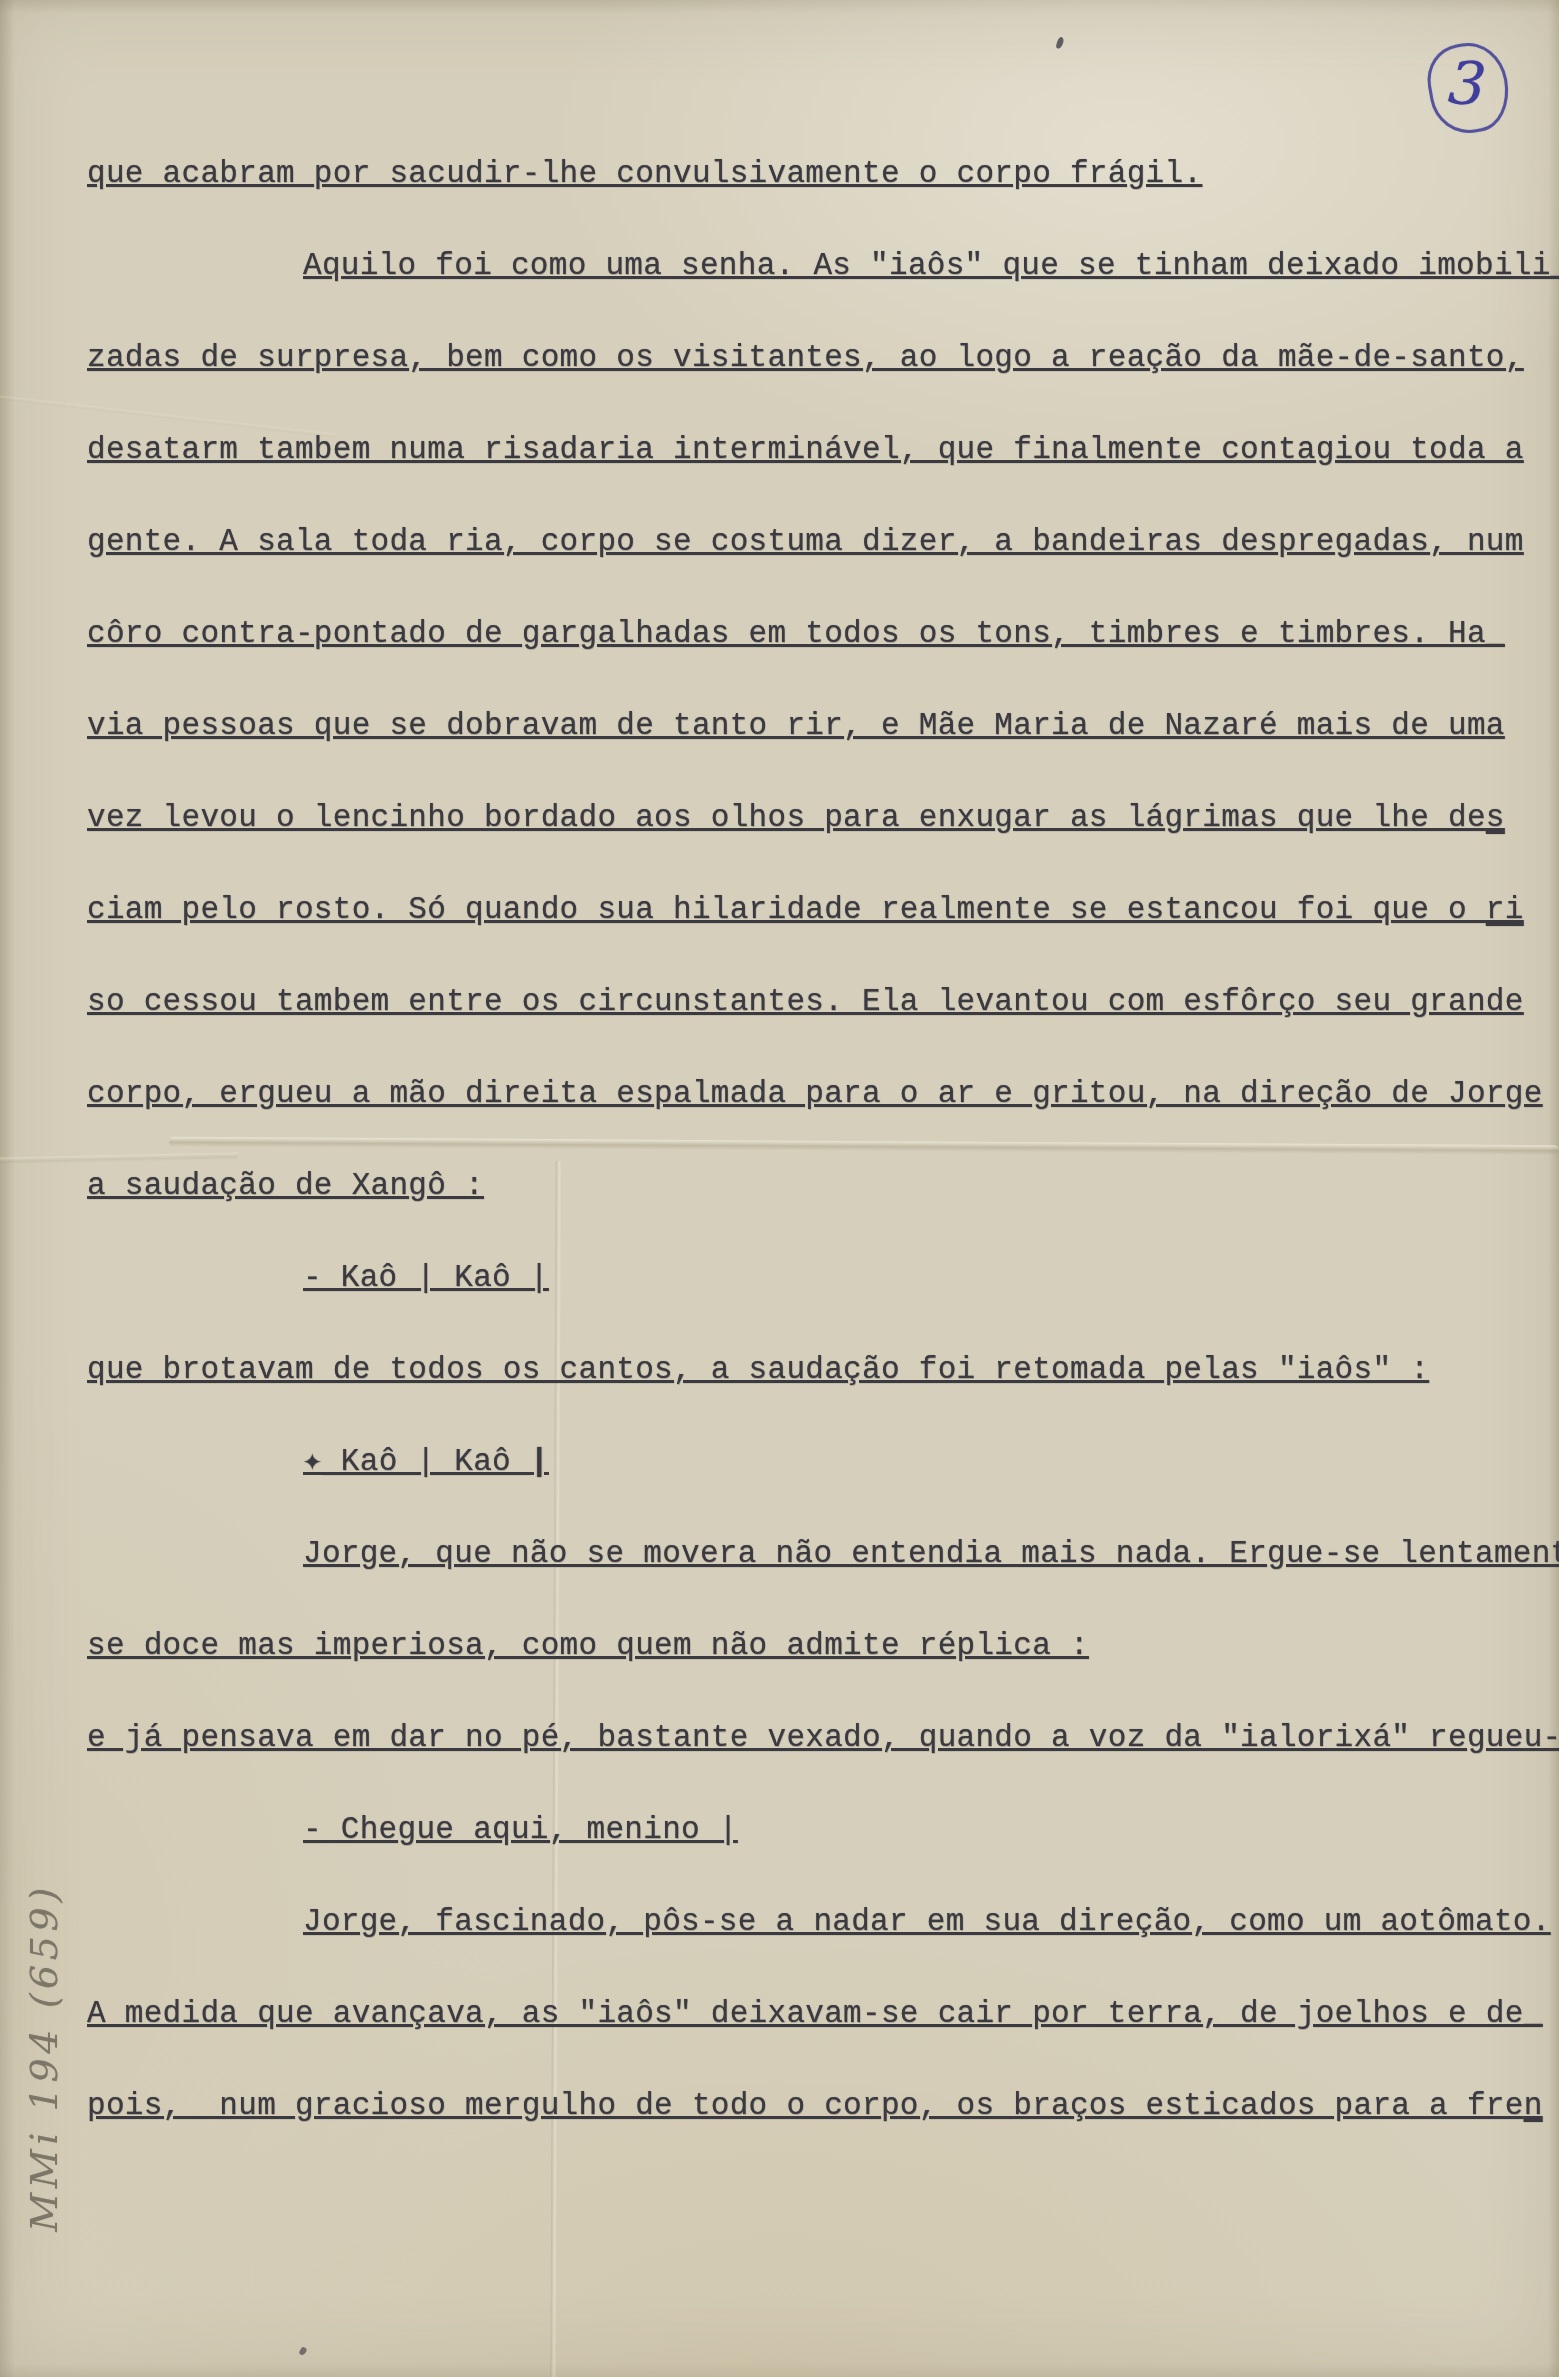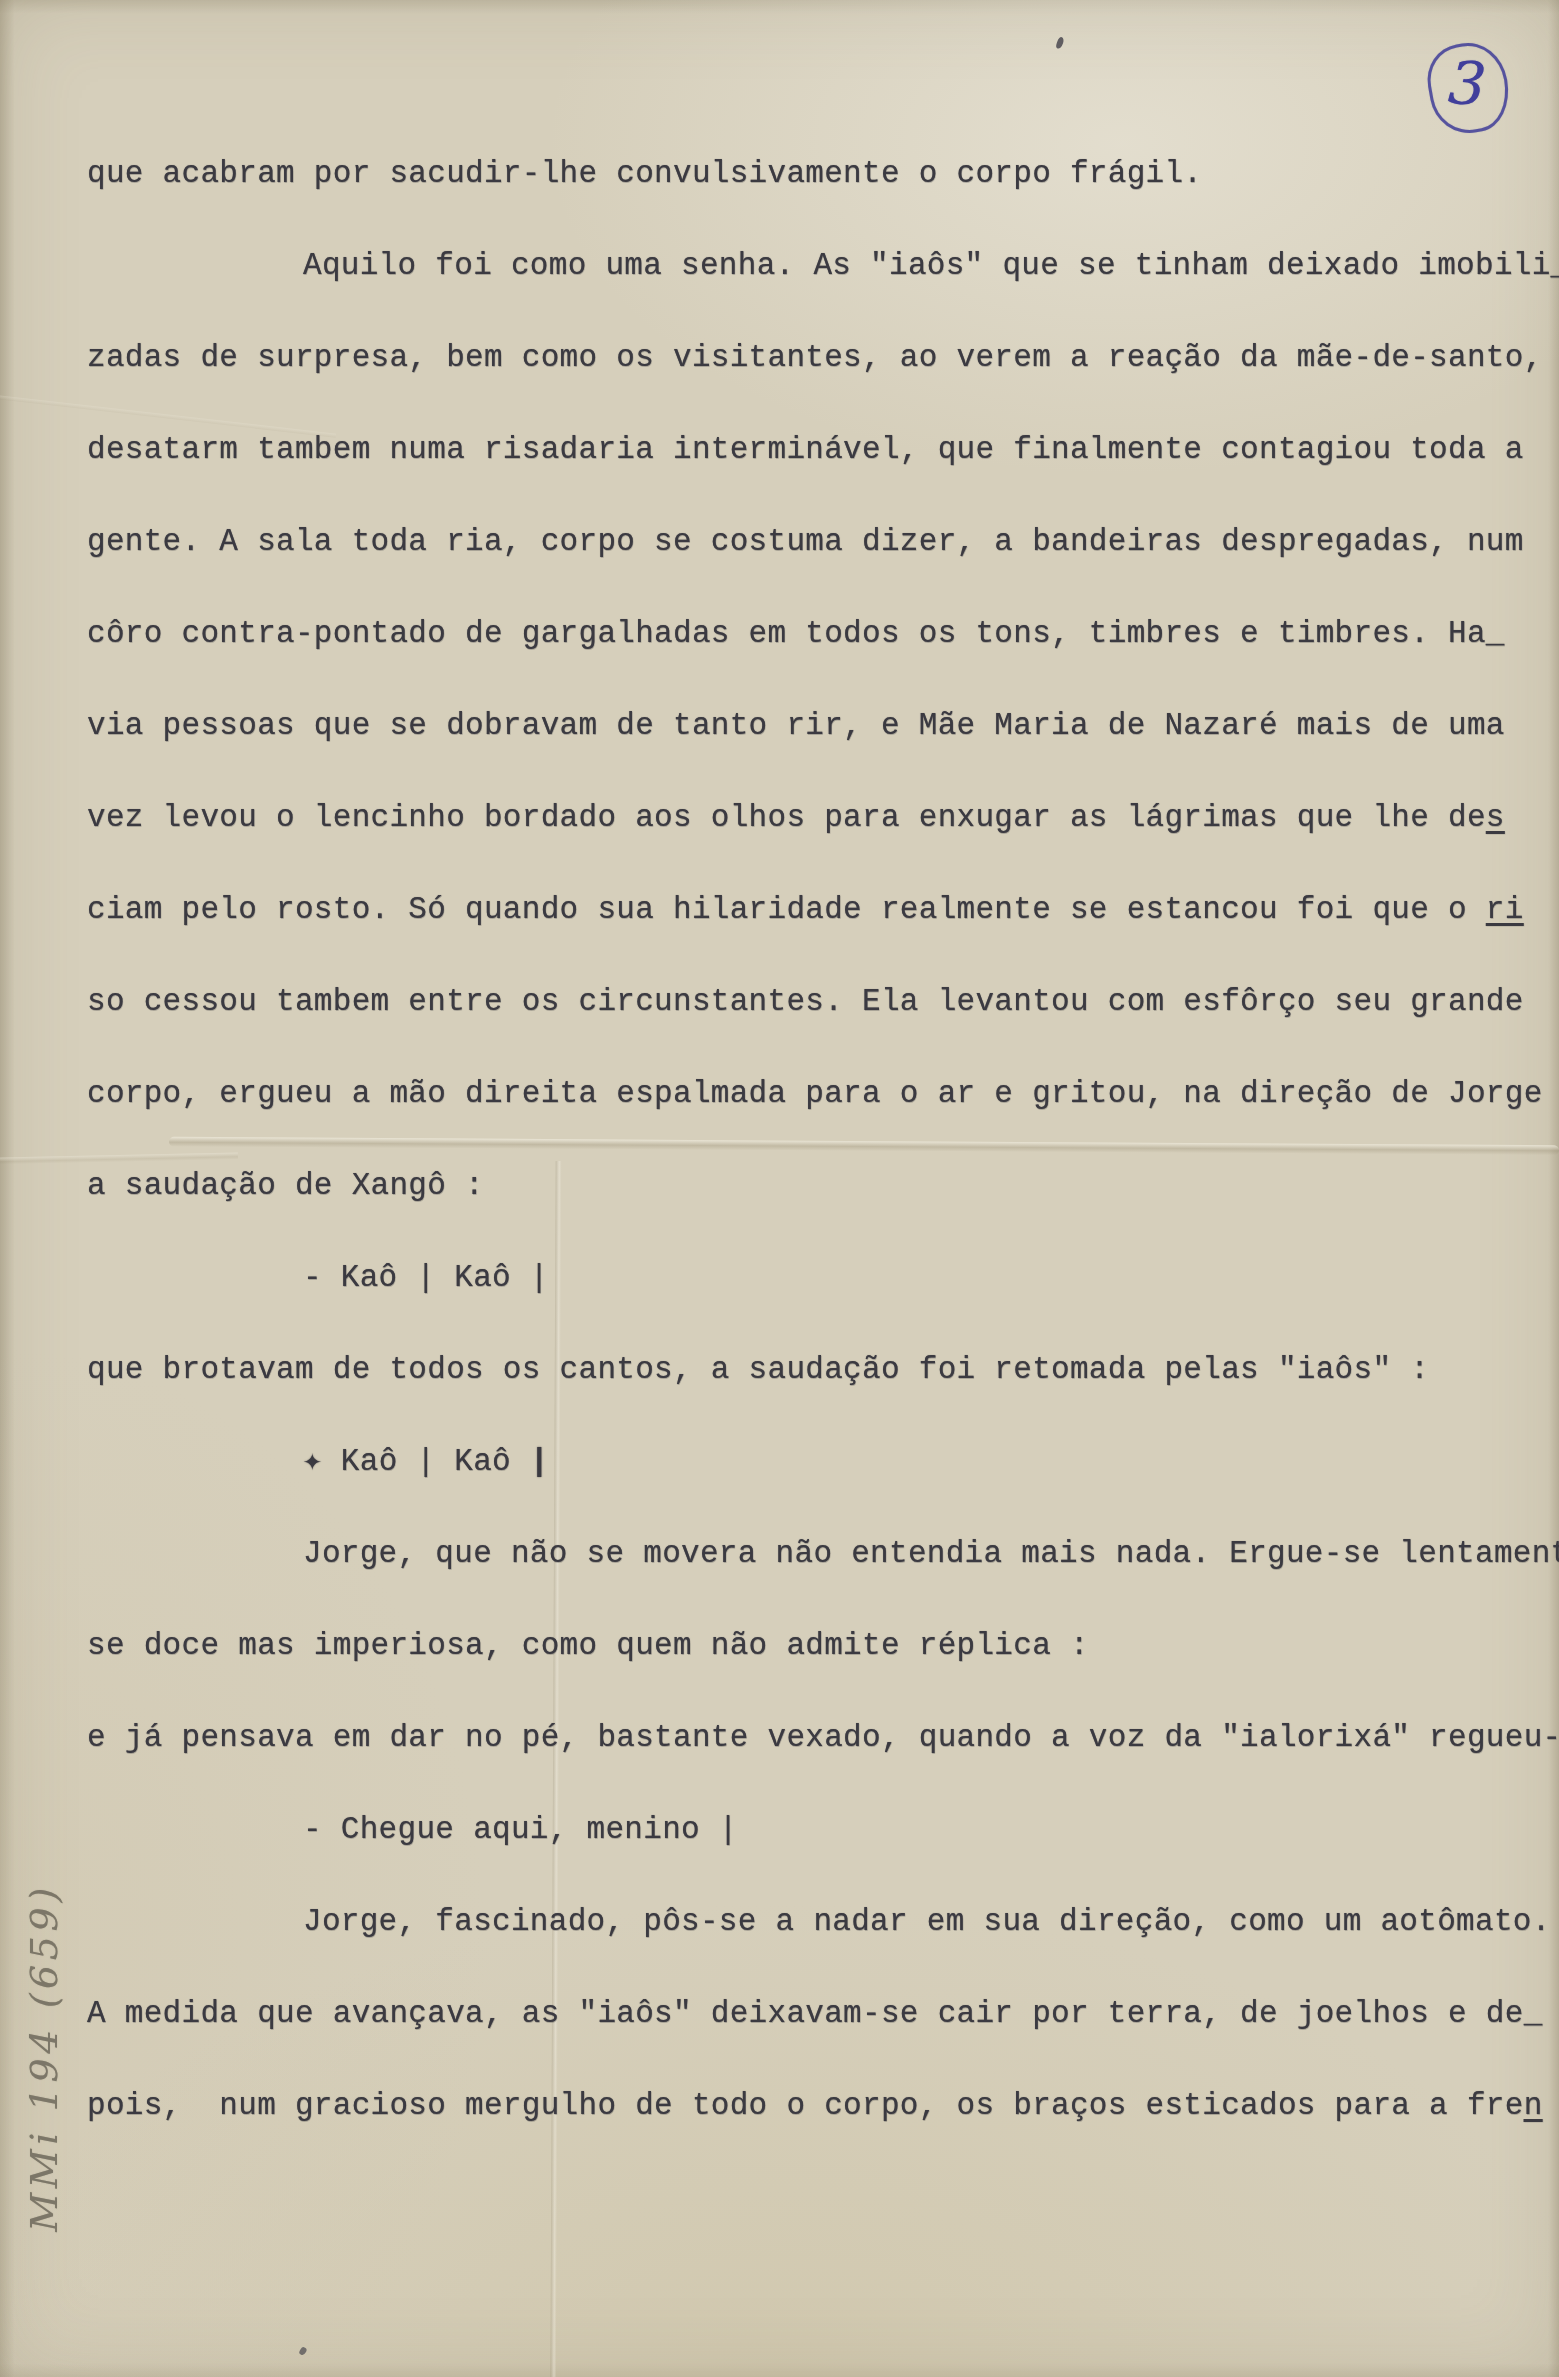--- a/index.html
+++ b/index.html
@@ -25,20 +25,21 @@
     left:87px; top:128px; right:0;
     color:#3b3a41;
     font-size:31px;
     letter-spacing:0.3px;
     text-shadow:0 0 0.9px rgba(59,58,65,0.6), 0.5px 0.5px 0.5px rgba(59,58,65,0.25);
   }
   .line{
     height:92px;
     line-height:92px;
     white-space:pre;
+    text-decoration:underline;
   }
   .line.indent{ text-indent:216px; }
   .u{
     text-decoration:underline;
     text-decoration-thickness:2.7px;
     text-underline-offset:4.6px;
   }
   .b{ font-weight:bold; text-shadow:0 0 1.4px rgba(40,39,46,0.9); }
 
   
@@ -124,21 +125,21 @@
 
   <div class="page-num-circle">
     <span class="digit">3</span>
   </div>
 
   <div class="margin-note">MMi 194 (659)</div>
 
   <div class="typed" id="typed">
       <div class="line"><span>que acabram por sacudir-lhe convulsivamente o corpo frágil.</span></div>
       <div class="line indent"><span>Aquilo foi como uma senha. As "iaôs" que se tinham deixado imobili_</span></div>
-      <div class="line"><span>zadas de surpresa, bem como os visitantes, ao verem a reação da mãe-de-santo,</span></div>
+      <div class="line"><span>zadas de surpresa, bem como os visitantes, ao logo a reação da mãe-de-santo,</span></div>
       <div class="line"><span>desatarm tambem numa risadaria interminável, que finalmente contagiou toda a</span></div>
       <div class="line"><span>gente. A sala toda ria, corpo se costuma dizer, a bandeiras despregadas, num</span></div>
       <div class="line"><span>côro contra-pontado de gargalhadas em todos os tons, timbres e timbres. Ha_</span></div>
       <div class="line"><span>via pessoas que se dobravam de tanto rir, e Mãe Maria de Nazaré mais de uma</span></div>
       <div class="line"><span>vez levou o lencinho bordado aos olhos para enxugar as lágrimas que lhe de</span><span class="u">s</span></div>
       <div class="line"><span>ciam pelo rosto. Só quando sua hilaridade realmente se estancou foi que o </span><span class="u">ri</span></div>
       <div class="line"><span>so cessou tambem entre os circunstantes. Ela levantou com esfôrço seu grande</span></div>
       <div class="line"><span>corpo, ergueu a mão direita espalmada para o ar e gritou, na direção de Jorge</span></div>
       <div class="line"><span>a saudação de Xangô :</span></div>
       <div class="line indent"><span>- Kaô | Kaô |</span></div>

